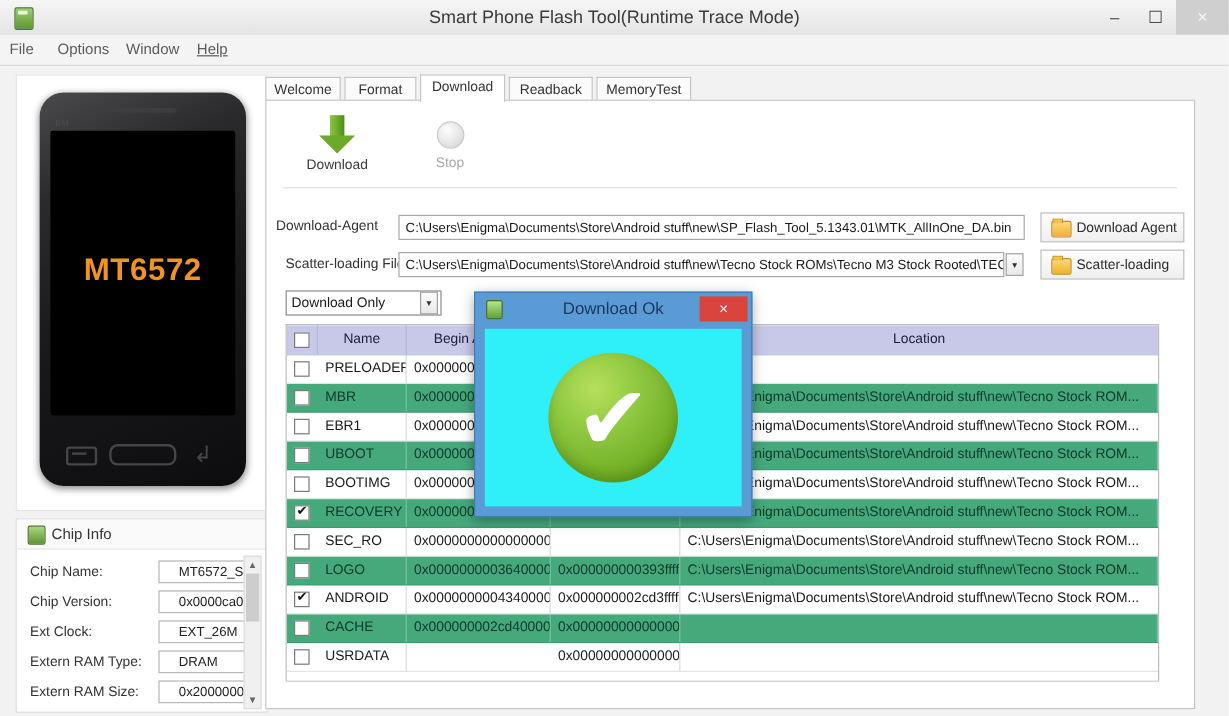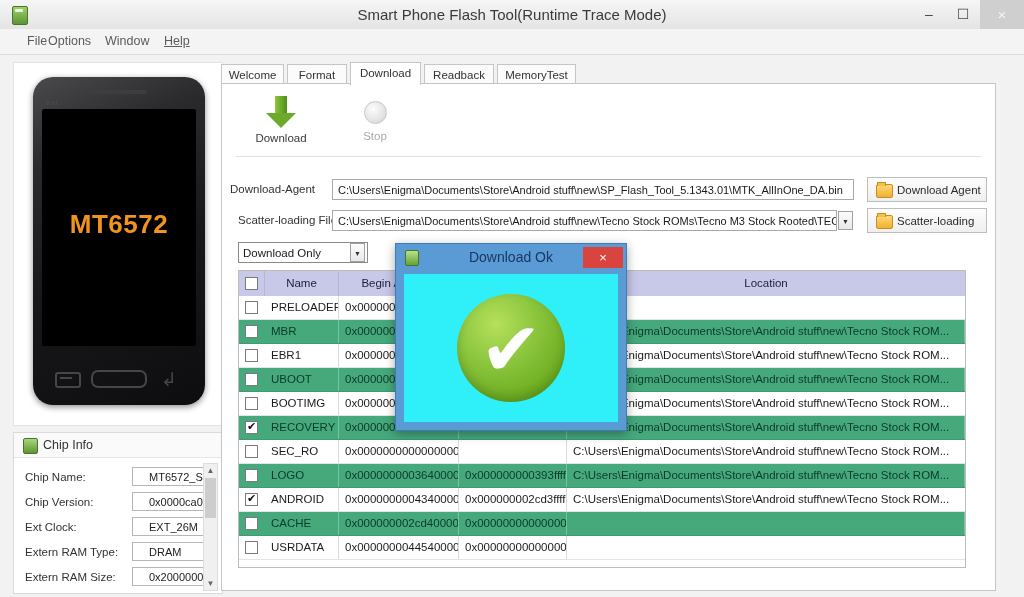--- a/index.html
+++ b/index.html
@@ -398,21 +398,21 @@
 
   <div id="titlebar">
     <div id="app-icon"></div>
     <div id="title-text">Smart Phone Flash Tool(Runtime Trace Mode)</div>
     <div class="wbtn" id="btn-min">–</div>
     <div class="wbtn" id="btn-max">☐</div>
     <div class="wbtn" id="btn-close">×</div>
   </div>
 
   <div id="menubar">
-    <div class="menu-item" style="left:27px;text-align:right;">File</div>
+    <div class="menu-item" style="left:8px;text-align:right;">File</div>
     <div class="menu-item" style="left:48px;">Options</div>
     <div class="menu-item" style="left:105px;">Window</div>
     <div class="menu-item" style="left:164px;text-decoration:underline;">Help</div>
   </div>
 
   <div id="phone-panel">
     <div id="phone">
       <div id="phone-speaker"></div>
       <div id="phone-brand">BM</div>
       <div id="phone-screen">
@@ -575,21 +575,20 @@
         <div class="trow green" style="top:241px;">
           <span class="cb"></span>
           <div class="cell c-name">CACHE</div>
           <div class="cell c-begin">0x000000002cd40000</div>
           <div class="cell c-end">0x0000000000000000</div>
           <div class="cell c-loc"></div>
         </div>
         <div class="trow white" style="top:265px;">
           <span class="cb"></span>
           <div class="cell c-name">USRDATA</div>
-          <div class="cell c-begin">0x0000000044540000</div>
           <div class="cell c-end">0x0000000000000000</div>
           <div class="cell c-loc"></div>
         </div>
 
         <div id="tbl-empty"></div>
       </div>
 
     </div>
   </div>
 

